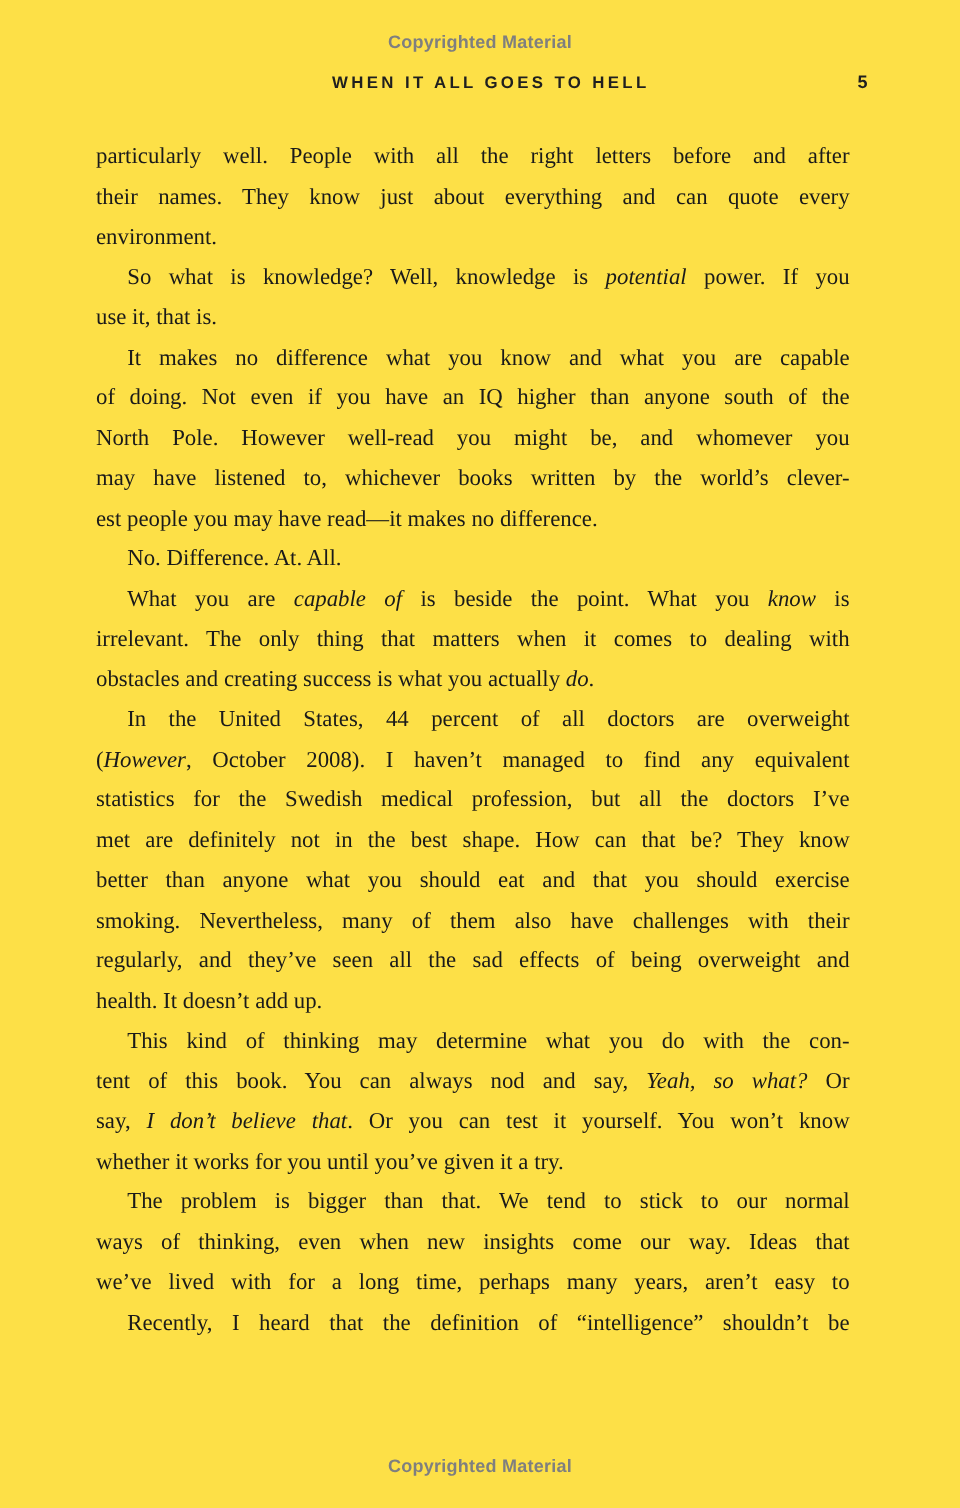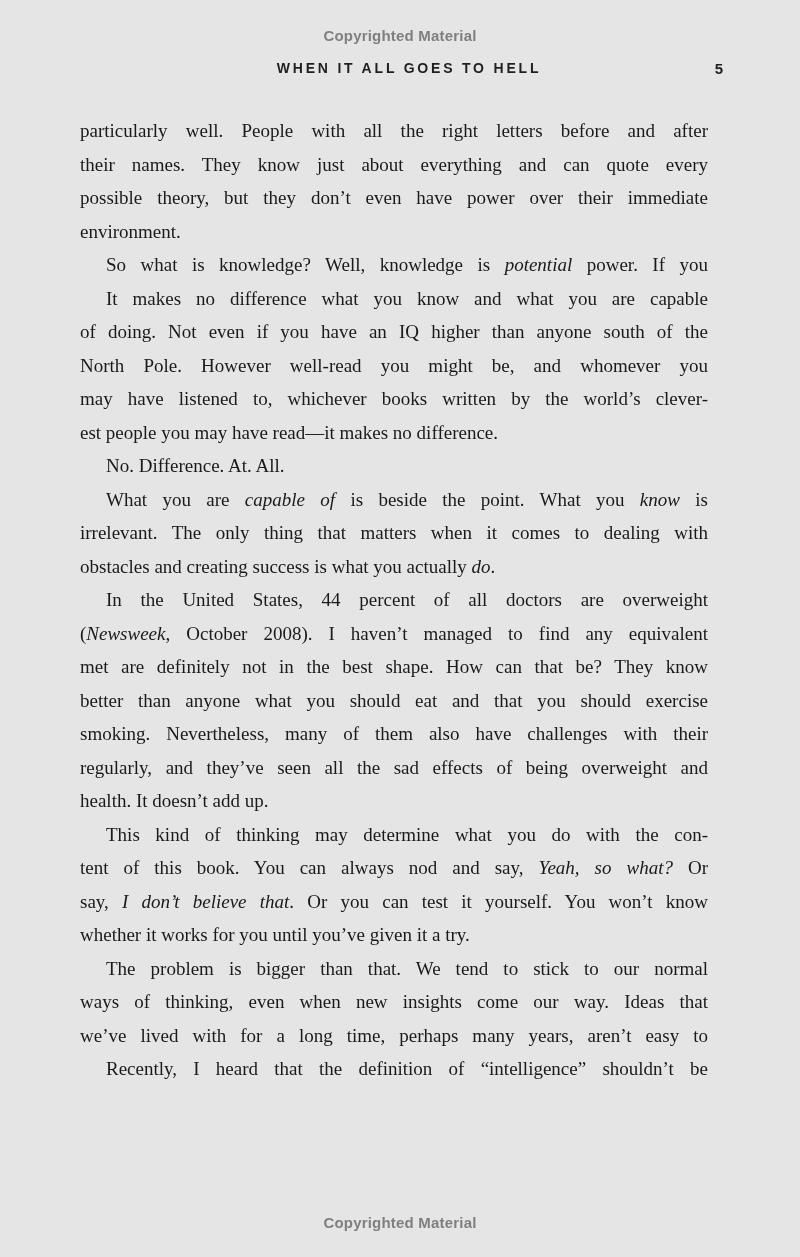--- a/index.html
+++ b/index.html
@@ -1,20 +1,20 @@
 <!DOCTYPE html>
 <html><head>
 <meta charset="utf-8">
 <style>
   html, body { margin: 0; padding: 0; background: #ffffff; }
   .page {
     position: relative;
     width: 800px;
     height: 1257px;
-    background: #e5e5e5;
+    background: #fde047;
     overflow: hidden;
     font-family: "Liberation Serif", "DejaVu Serif", serif;
   }
   .notice {
     position: absolute;
     left: 0;
     width: 100%;
     text-align: center;
     font-family: "Liberation Sans", "DejaVu Sans", sans-serif;
     font-weight: 700;
@@ -82,34 +82,35 @@
   <div class="notice notice-top">Copyrighted Material</div>
 
   <div class="running-header">
     <div class="header-title">WHEN IT ALL GOES TO HELL</div>
     <div class="header-pagenum">5</div>
   </div>
 
   <div class="body-text">
       <div class="line"><span>particularly well. People with all the right letters before and after</span></div>
       <div class="line"><span>their names. They know just about everything and can quote every</span></div>
-      <div class="line"><span>possible theory, but they don’t even have power over their immediate</span></div>
       <div class="line last"><span>environment.</span></div>
       <div class="line indent"><span>So what is knowledge? Well, knowledge is </span><span class="it">potential</span><span> power. If you</span></div>
+      <div class="line last"><span>use it, that is.</span></div>
       <div class="line indent"><span>It makes no difference what you know and what you are capable</span></div>
       <div class="line"><span>of doing. Not even if you have an IQ higher than anyone south of the</span></div>
       <div class="line"><span>North Pole. However well-read you might be, and whomever you</span></div>
       <div class="line"><span>may have listened to, whichever books written by the world’s clever-</span></div>
       <div class="line last"><span>est people you may have read—it makes no difference.</span></div>
       <div class="line last indent"><span>No. Difference. At. All.</span></div>
       <div class="line indent"><span>What you are </span><span class="it">capable of</span><span> is beside the point. What you </span><span class="it">know</span><span> is</span></div>
       <div class="line"><span>irrelevant. The only thing that matters when it comes to dealing with</span></div>
       <div class="line last"><span>obstacles and creating success is what you actually </span><span class="it">do</span><span>.</span></div>
       <div class="line indent"><span>In the United States, 44 percent of all doctors are overweight</span></div>
-      <div class="line"><span>(</span><span class="it">Newsweek</span><span>, October 2008). I haven’t managed to find any equivalent</span></div>
+      <div class="line"><span>(</span><span class="it">However</span><span>, October 2008). I haven’t managed to find any equivalent</span></div>
+      <div class="line"><span>statistics for the Swedish medical profession, but all the doctors I’ve</span></div>
       <div class="line"><span>met are definitely not in the best shape. How can that be? They know</span></div>
       <div class="line"><span>better than anyone what you should eat and that you should exercise</span></div>
       <div class="line"><span>smoking. Nevertheless, many of them also have challenges with their</span></div>
       <div class="line"><span>regularly, and they’ve seen all the sad effects of being overweight and</span></div>
       <div class="line last"><span>health. It doesn’t add up.</span></div>
       <div class="line indent"><span>This kind of thinking may determine what you do with the con-</span></div>
       <div class="line"><span>tent of this book. You can always nod and say, </span><span class="it">Yeah, so what?</span><span> Or</span></div>
       <div class="line"><span>say, </span><span class="it">I don’t believe that</span><span>. Or you can test it yourself. You won’t know</span></div>
       <div class="line last"><span>whether it works for you until you’ve given it a try.</span></div>
       <div class="line indent"><span>The problem is bigger than that. We tend to stick to our normal</span></div>

